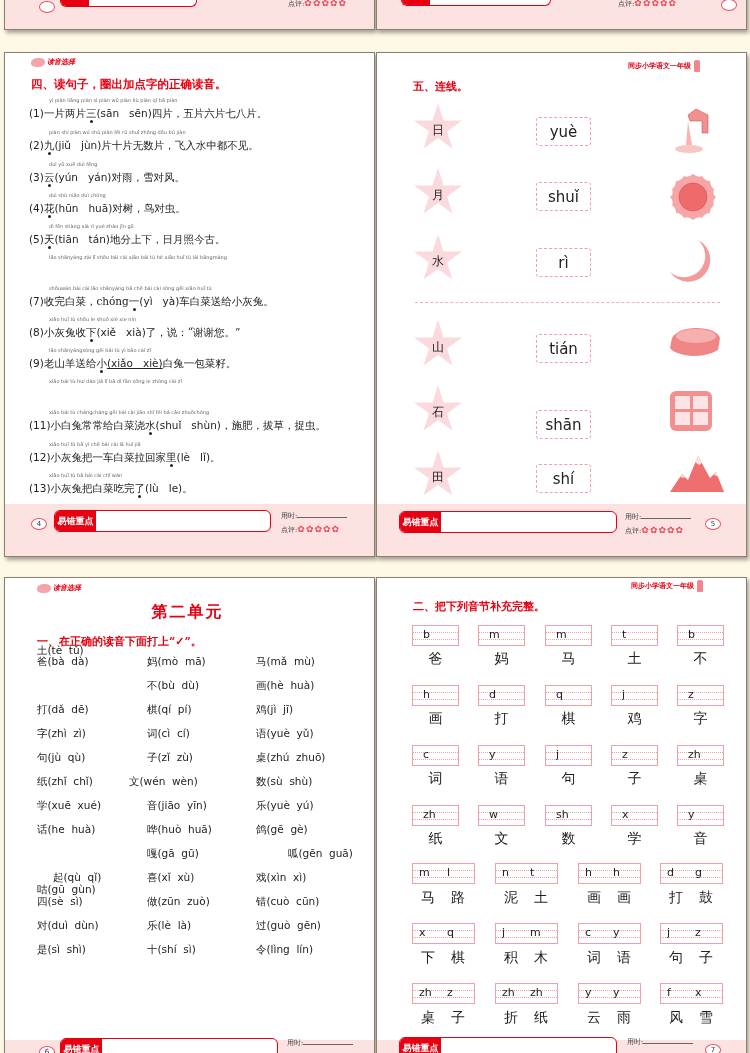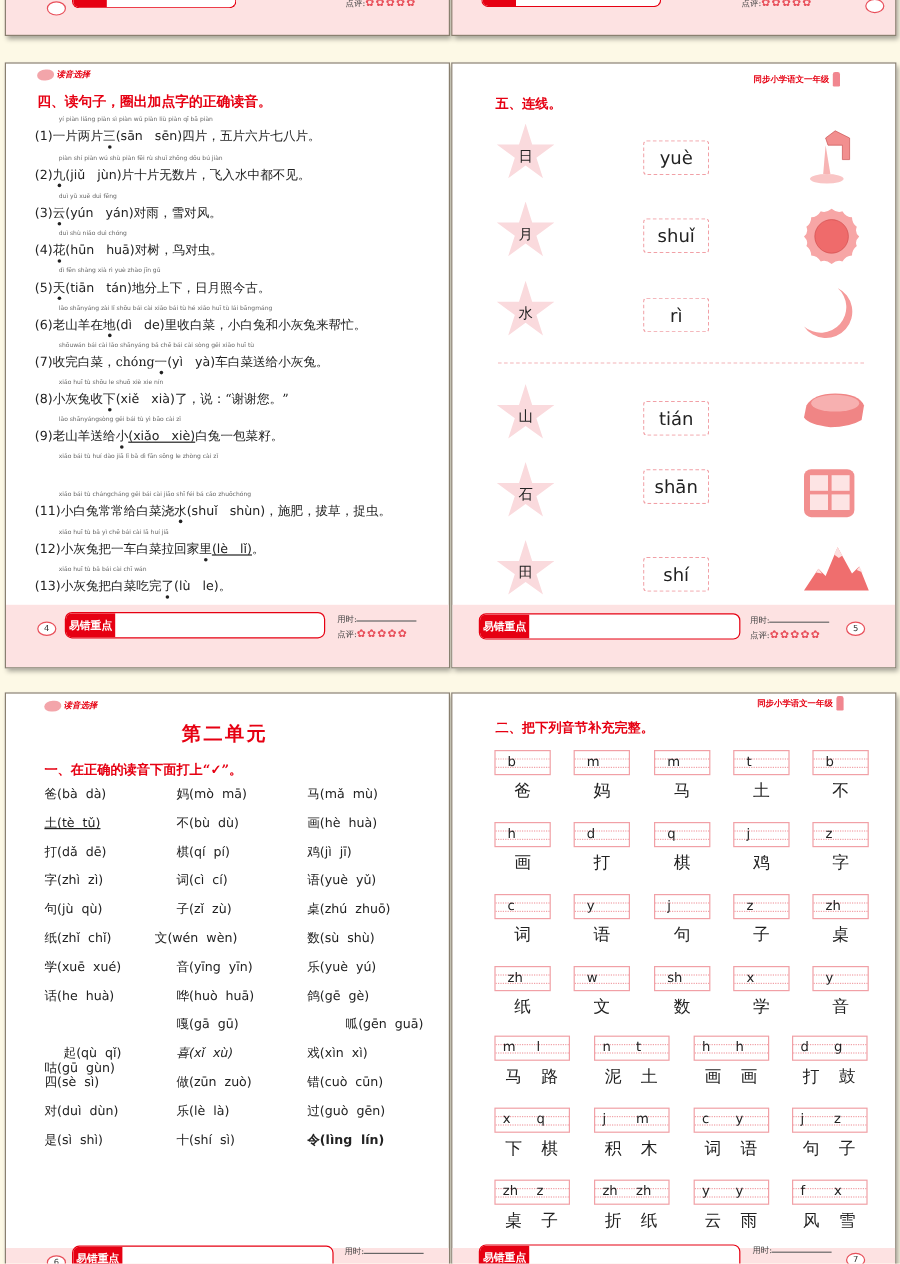--- a/index.html
+++ b/index.html
@@ -108,27 +108,27 @@
   <span>读音选择</span>
 </div>
 <div class="sec-title" style="left:31px; top:77px; font-size:11.5px;">四、读句子，圈出加点字的正确读音。</div>
 
 <div id="p4-sentences">
     <div class="sent" style="top: 107px;"><span class="py" style="left: 20px;">yí piàn liǎng piàn            sì piàn   wǔ piàn liù piàn qī bā piàn</span><span class="txt"><span class="alpha">(1)</span><span>一片两片</span><span class="dot">三</span><span class="alpha" style="white-space: pre;">(sān   sēn)</span><span>四片，五片六片七八片。</span></span></div>
     <div class="sent" style="top: 139px;"><span class="py" style="left: 20px;">              piàn shí piàn wú shù piàn   fēi rù shuǐ zhōng dōu bú jiàn</span><span class="txt"><span class="alpha">(2)</span><span></span><span class="dot">九</span><span class="alpha" style="white-space: pre;">(jiǔ   jùn)</span><span>片十片无数片，飞入水中都不见。</span></span></div>
     <div class="sent" style="top: 171px;"><span class="py" style="left: 20px;">              duì yǔ  xuě duì fēng</span><span class="txt"><span class="alpha">(3)</span><span></span><span class="dot">云</span><span class="alpha" style="white-space: pre;">(yún   yán)</span><span>对雨，雪对风。</span></span></div>
     <div class="sent" style="top: 202px;"><span class="py" style="left: 20px;">              duì shù  niǎo duì chóng</span><span class="txt"><span class="alpha">(4)</span><span></span><span class="dot">花</span><span class="alpha" style="white-space: pre;">(hūn   huā)</span><span>对树，鸟对虫。</span></span></div>
     <div class="sent" style="top: 233px;"><span class="py" style="left: 20px;">              dì fēn shàng xià   rì yuè zhào jīn gǔ</span><span class="txt"><span class="alpha">(5)</span><span></span><span class="dot">天</span><span class="alpha" style="white-space: pre;">(tiān   tán)</span><span>地分上下，日月照今古。</span></span></div>
-    <div class="sent" style="top: 264px;"><span class="py" style="left: 20px;">lǎo shānyáng zài              lǐ shōu bái cài  xiǎo bái tù hé xiǎo huī tù lái bāngmáng</span><span class="txt"><span class="alpha">(6)</span><span>老山羊在</span><span class="dot">地</span><span class="alpha" style="white-space: pre;">(dì   de)</span><span>里收白菜，小白兔和小灰兔来帮忙。</span></span></div>
+    <div class="sent" style="top: 264px;"><span class="py" style="left: 20px;">lǎo shānyáng zài              lǐ shōu bái cài  xiǎo bái tù hé xiǎo huī tù lái bāngmáng</span></div>
     <div class="sent" style="top: 295px;"><span class="py" style="left: 20px;">shōuwán bái cài  lǎo shānyáng bǎ            chē bái cài sòng gěi xiǎo huī tù</span><span class="txt"><span class="alpha">(7)</span><span>收完白菜，chóng</span><span class="dot">一</span><span class="alpha" style="white-space: pre;">(yì   yà)</span><span>车白菜送给小灰兔。</span></span></div>
     <div class="sent" style="top: 326px;"><span class="py" style="left: 20px;">xiǎo huī tù shōu              le  shuō    xiè xie nín</span><span class="txt"><span class="alpha">(8)</span><span>小灰兔收</span><span class="dot">下</span><span class="alpha" style="white-space: pre;">(xiě   xià)</span><span>了，说：“谢谢您。”</span></span></div>
     <div class="sent" style="top: 357px;"><span class="py" style="left: 20px;">lǎo shānyángsòng gěi              bái tù yì bāo cài zǐ</span><span class="txt"><span class="alpha">(9)</span><span>老山羊送给</span><span class="dot">小</span><span class="alpha" style="white-space: pre; text-decoration: underline;">(xiǎo   xiè)</span><span>白兔一包菜籽。</span></span></div>
     <div class="sent" style="top: 388px;"><span class="py" style="left: 20px;">xiǎo bái tù huí dào jiā lǐ   bǎ dì fān sōng le zhòng                cài zǐ</span></div>
     <div class="sent" style="top: 419px;"><span class="py" style="left: 20px;">xiǎo bái tù chángcháng gěi bái cài jiāo               shī féi  bá cǎo zhuōchóng</span><span class="txt"><span class="alpha">(11)</span><span>小白兔常常给白菜浇</span><span class="dot">水</span><span class="alpha" style="white-space: pre;">(shuǐ   shùn)</span><span>，施肥，拔草，捉虫。</span></span></div>
-    <div class="sent" style="top: 451px;"><span class="py" style="left: 20px;">xiǎo huī tù bǎ yì chē bái cài lā huí jiā</span><span class="txt"><span class="alpha">(12)</span><span>小灰兔把一车白菜拉回家</span><span class="dot">里</span><span class="alpha" style="white-space: pre; text-decoration: underline;">(lè   lǐ)</span><span>。</span></span></div>
+    <div class="sent" style="top: 451px;"><span class="py" style="left: 20px;">xiǎo huī tù bǎ yì chē bái cài lā huí jiā</span><span class="txt"><span class="alpha">(12)</span><span>小灰兔把一车白菜拉回家</span><span class="dot">里</span><span class="alpha" style="white-space: pre;">(lè   lǐ)</span><span>。</span></span></div>
     <div class="sent" style="top: 482px;"><span class="py" style="left: 20px;">xiǎo huī tù bǎ bái cài chī wán</span><span class="txt"><span class="alpha">(13)</span><span>小灰兔把白菜吃完</span><span class="dot">了</span><span class="alpha" style="white-space: pre;">(lù   le)</span><span>。</span></span></div>
   </div>
 
 <div class="pagenum" style="left:31px; top:518px;">4</div>
 <div class="err-box" style="left:54px; top:510px; width:217px;">
   <div class="err-label">易错重点</div>
 </div>
 <div class="timing" style="left:281px; top:510px;">
   <div><span>用时:</span><span class="line"></span></div>
   <div><span>点评:</span><span class="stars">✿✿✿✿✿</span></div>
@@ -162,21 +162,21 @@
     <div class="pic" style="left: 668px; top: 238px;"><svg width="44" height="46" viewBox="0 0 44 46">
         <path d="M30 2 A22 22 0 1 1 2 34 A18 18 0 0 0 30 2 Z" fill="#f59a9a"></path>
       </svg></div>
     <div class="star" style="left: 413px; top: 320px;">山</div>
     <div class="pybox" style="left: 536px; top: 334px;">tián</div>
     <div class="pic" style="left: 668px; top: 324px;"><svg width="54" height="34" viewBox="0 0 54 34">
         <path d="M4 14 Q10 4 28 4 Q48 4 52 14 L50 26 Q40 32 24 32 Q6 30 2 24 Z" fill="#f08585"></path>
         <ellipse cx="28" cy="12" rx="20" ry="7" fill="#f7b0b0"></ellipse>
       </svg></div>
     <div class="star" style="left: 413px; top: 385px;">石</div>
-    <div class="pybox" style="left: 536px; top: 391px;">shān</div>
+    <div class="pybox" style="left: 536px; top: 410px;">shān</div>
     <div class="pic" style="left: 668px; top: 389px;"><svg width="46" height="44" viewBox="0 0 46 44">
         <rect x="2" y="2" width="42" height="40" rx="6" fill="#f28f8f"></rect>
         <rect x="7" y="7" width="15" height="13" fill="#fde4e4"></rect>
         <rect x="25" y="7" width="15" height="13" fill="#fde4e4"></rect>
         <rect x="7" y="23" width="15" height="13" fill="#fde4e4"></rect>
         <rect x="25" y="23" width="15" height="13" fill="#fde4e4"></rect>
       </svg></div>
     <div class="star" style="left: 413px; top: 450px;">田</div>
     <div class="pybox" style="left: 536px; top: 464px;">shí</div>
     <div class="pic" style="left: 668px; top: 454px;"><svg width="58" height="40" viewBox="0 0 58 40">
@@ -204,56 +204,56 @@
   <span class="logo"></span>
   <span>读音选择</span>
 </div>
 <div class="unit-title">第二单元</div>
 <div class="sec-title" style="left:37px; top:634px; font-size:11px;">一、在正确的读音下面打上“✓”。</div>
 
 <div id="p6-grid">
     <div class="choice" style="left: 37px; top: 655px; white-space: pre;">爸(bà  dà)</div>
     <div class="choice" style="left: 147px; top: 655px; white-space: pre;">妈(mò  mā)</div>
     <div class="choice" style="left: 256px; top: 655px; white-space: pre;">马(mǎ  mù)</div>
-    <div class="choice" style="left: 37px; top: 679px; white-space: pre; text-decoration: underline;">土(tè  tǔ)</div>
+    <div class="choice" style="left: 37px; top: 644px; white-space: pre;">土(tè  tǔ)</div>
     <div class="choice" style="left: 147px; top: 679px; white-space: pre;">不(bù  dù)</div>
     <div class="choice" style="left: 256px; top: 679px; white-space: pre;">画(hè  huà)</div>
     <div class="choice" style="left: 37px; top: 703px; white-space: pre;">打(dǎ  dē)</div>
     <div class="choice" style="left: 147px; top: 703px; white-space: pre;">棋(qí  pí)</div>
     <div class="choice" style="left: 256px; top: 703px; white-space: pre;">鸡(jì  jī)</div>
     <div class="choice" style="left: 37px; top: 727px; white-space: pre;">字(zhì  zì)</div>
     <div class="choice" style="left: 147px; top: 727px; white-space: pre;">词(cì  cí)</div>
     <div class="choice" style="left: 256px; top: 727px; white-space: pre;">语(yuè  yǔ)</div>
     <div class="choice" style="left: 37px; top: 751px; white-space: pre;">句(jù  qù)</div>
     <div class="choice" style="left: 147px; top: 751px; white-space: pre;">子(zǐ  zù)</div>
     <div class="choice" style="left: 256px; top: 751px; white-space: pre;">桌(zhú  zhuō)</div>
     <div class="choice" style="left: 37px; top: 775px; white-space: pre;">纸(zhǐ  chǐ)</div>
     <div class="choice" style="left: 129px; top: 775px; white-space: pre;">文(wén  wèn)</div>
     <div class="choice" style="left: 256px; top: 775px; white-space: pre;">数(sù  shù)</div>
     <div class="choice" style="left: 37px; top: 799px; white-space: pre;">学(xuē  xué)</div>
-    <div class="choice" style="left: 147px; top: 799px; white-space: pre;">音(yīng  yīn)</div>
+    <div class="choice" style="left: 147px; top: 799px; white-space: pre;">音(jiāo  yīn)</div>
     <div class="choice" style="left: 256px; top: 799px; white-space: pre;">乐(yuè  yú)</div>
     <div class="choice" style="left: 37px; top: 823px; white-space: pre;">话(he  huà)</div>
     <div class="choice" style="left: 147px; top: 823px; white-space: pre;">哗(huò  huā)</div>
     <div class="choice" style="left: 256px; top: 823px; white-space: pre;">鸽(gē  gè)</div>
     <div class="choice" style="left: 37px; top: 847px; white-space: pre; margin-top: 36px;">咕(gū  gùn)</div>
     <div class="choice" style="left: 147px; top: 847px; white-space: pre;">嘎(gā  gū)</div>
     <div class="choice" style="left: 256px; top: 847px; white-space: pre; padding-left: 32px;">呱(gēn  guā)</div>
     <div class="choice" style="left: 37px; top: 871px; white-space: pre; margin-left: 16px;">起(qù  qǐ)</div>
-    <div class="choice" style="left: 147px; top: 871px; white-space: pre; font-style: italic;">喜(xǐ  xù)</div>
+    <div class="choice" style="left: 147px; top: 871px; white-space: pre;">喜(xǐ  xù)</div>
     <div class="choice" style="left: 256px; top: 871px; white-space: pre;">戏(xìn  xì)</div>
     <div class="choice" style="left: 37px; top: 895px; white-space: pre;">四(sè  sì)</div>
     <div class="choice" style="left: 147px; top: 895px; white-space: pre;">做(zūn  zuò)</div>
     <div class="choice" style="left: 256px; top: 895px; white-space: pre;">错(cuò  cūn)</div>
     <div class="choice" style="left: 37px; top: 919px; white-space: pre;">对(duì  dùn)</div>
     <div class="choice" style="left: 147px; top: 919px; white-space: pre;">乐(lè  là)</div>
     <div class="choice" style="left: 256px; top: 919px; white-space: pre;">过(guò  gēn)</div>
     <div class="choice" style="left: 37px; top: 943px; white-space: pre;">是(sì  shì)</div>
     <div class="choice" style="left: 147px; top: 943px; white-space: pre;">十(shí  sì)</div>
-    <div class="choice" style="left: 256px; top: 943px; white-space: pre; font-weight: bold;">令(lìng  lín)</div>
+    <div class="choice" style="left: 256px; top: 943px; white-space: pre;">令(lìng  lín)</div>
   </div>
 
 <div class="pagenum" style="left:39px; top:1046px;">6</div>
 <div class="err-box" style="left:60px; top:1038px; width:218px;">
   <div class="err-label">易错重点</div>
 </div>
 <div class="timing" style="left:287px; top:1037px;">
   <div><span>用时:</span><span class="line"></span></div>
 </div>
 

